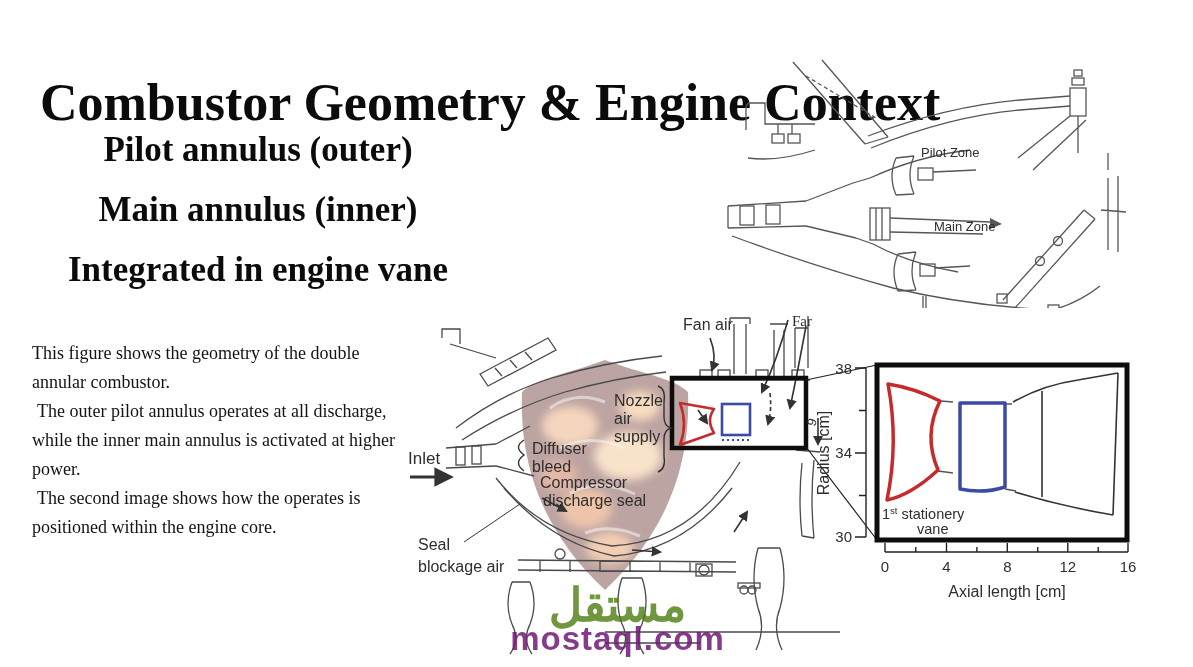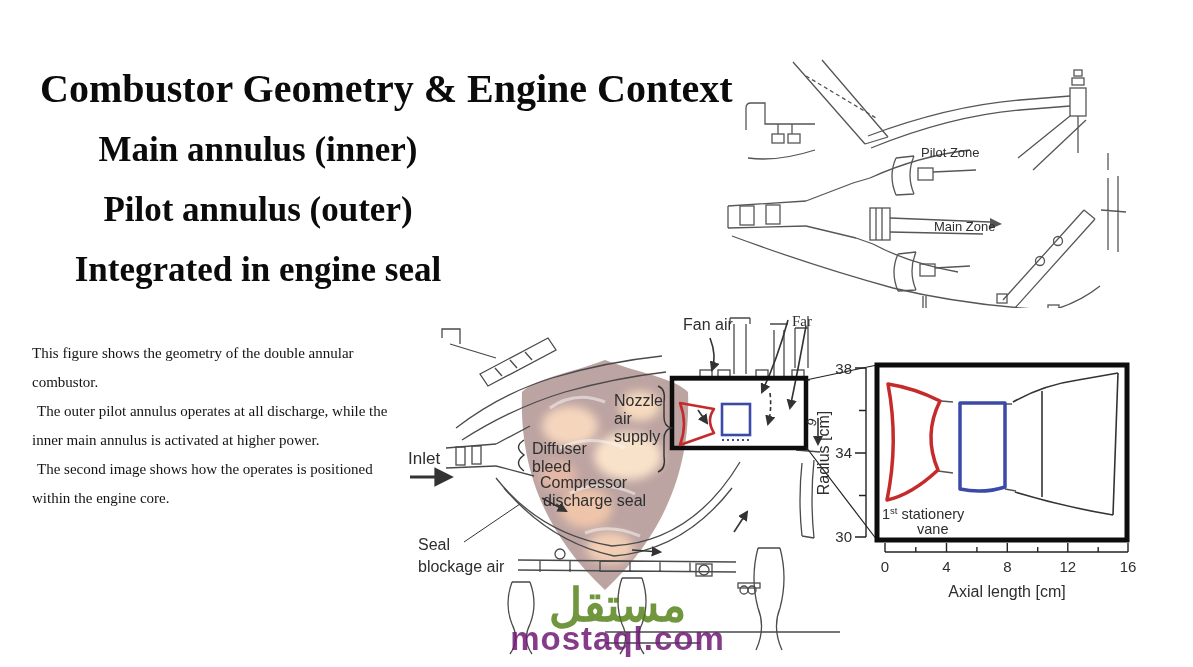--- a/index.html
+++ b/index.html
@@ -1,44 +1,44 @@
 <!DOCTYPE html>
 <html><head>
 <meta charset="utf-8">
 <style>
   html,body{margin:0;padding:0;background:#fff;}
   .page{position:relative;width:1193px;height:667px;background:#fff;overflow:hidden;
         font-family:"Liberation Serif", serif;color:#0b0b0b;}
-  .title{position:absolute;left:40px;top:38px;font-size:40px;font-weight:bold;
+  .title{position:absolute;left:40px;top:38px;font-size:52px;font-weight:bold;
          letter-spacing:0px;white-space:nowrap;}
   .bullets{position:absolute;left:12px;top:120px;width:492px;text-align:center;
            font-size:35px;font-weight:bold;line-height:60px;}
-  .para{position:absolute;left:32px;top:339px;width:370px;font-size:15px;line-height:29px;color:#131313;}
+  .para{position:absolute;left:32px;top:339px;width:370px;font-size:18px;line-height:29px;color:#131313;}
   .para .indent{text-indent:5px;}
   svg{position:absolute;}
   svg text{font-family:"Liberation Sans", sans-serif;fill:#2e2e2e;}
   .serif-t{font-family:"Liberation Serif", serif !important;}
   .wm-ar{position:absolute;left:500px;top:578px;width:235px;text-align:center;
          font-family:"Liberation Sans", sans-serif;font-size:46px;font-weight:bold;
          color:#4d7c0f;opacity:.8;}
   .wm-dom{position:absolute;left:495px;top:620px;width:245px;text-align:center;
           font-family:"Liberation Sans", sans-serif;font-size:33px;font-weight:bold;
           color:#701a75;opacity:.85;letter-spacing:1px;}
 </style>
 </head>
 <body>
 
 <div class="page">
 
   <h1 class="title">Combustor Geometry &amp; Engine Context</h1>
 
   <div class="bullets">
+    <div>Pilot annulus (outer)</div>
     <div>Main annulus (inner)</div>
-    <div>Pilot annulus (outer)</div>
-    <div>Integrated in engine seal</div>
+    <div>Integrated in engine vane</div>
   </div>
 
   <div class="para">
     <div>This figure shows the geometry of the double annular combustor.</div>
     <div class="indent">The outer pilot annulus operates at all discharge, while the inner main annulus is activated at higher power.</div>
     <div class="indent">The second image shows how the operates is positioned within the engine core.</div>
   </div>
 
   <svg style="left:718px;top:58px;" width="422" height="250" viewBox="0 0 422 250">
     <g stroke="#565656" fill="none" stroke-width="1.3">

